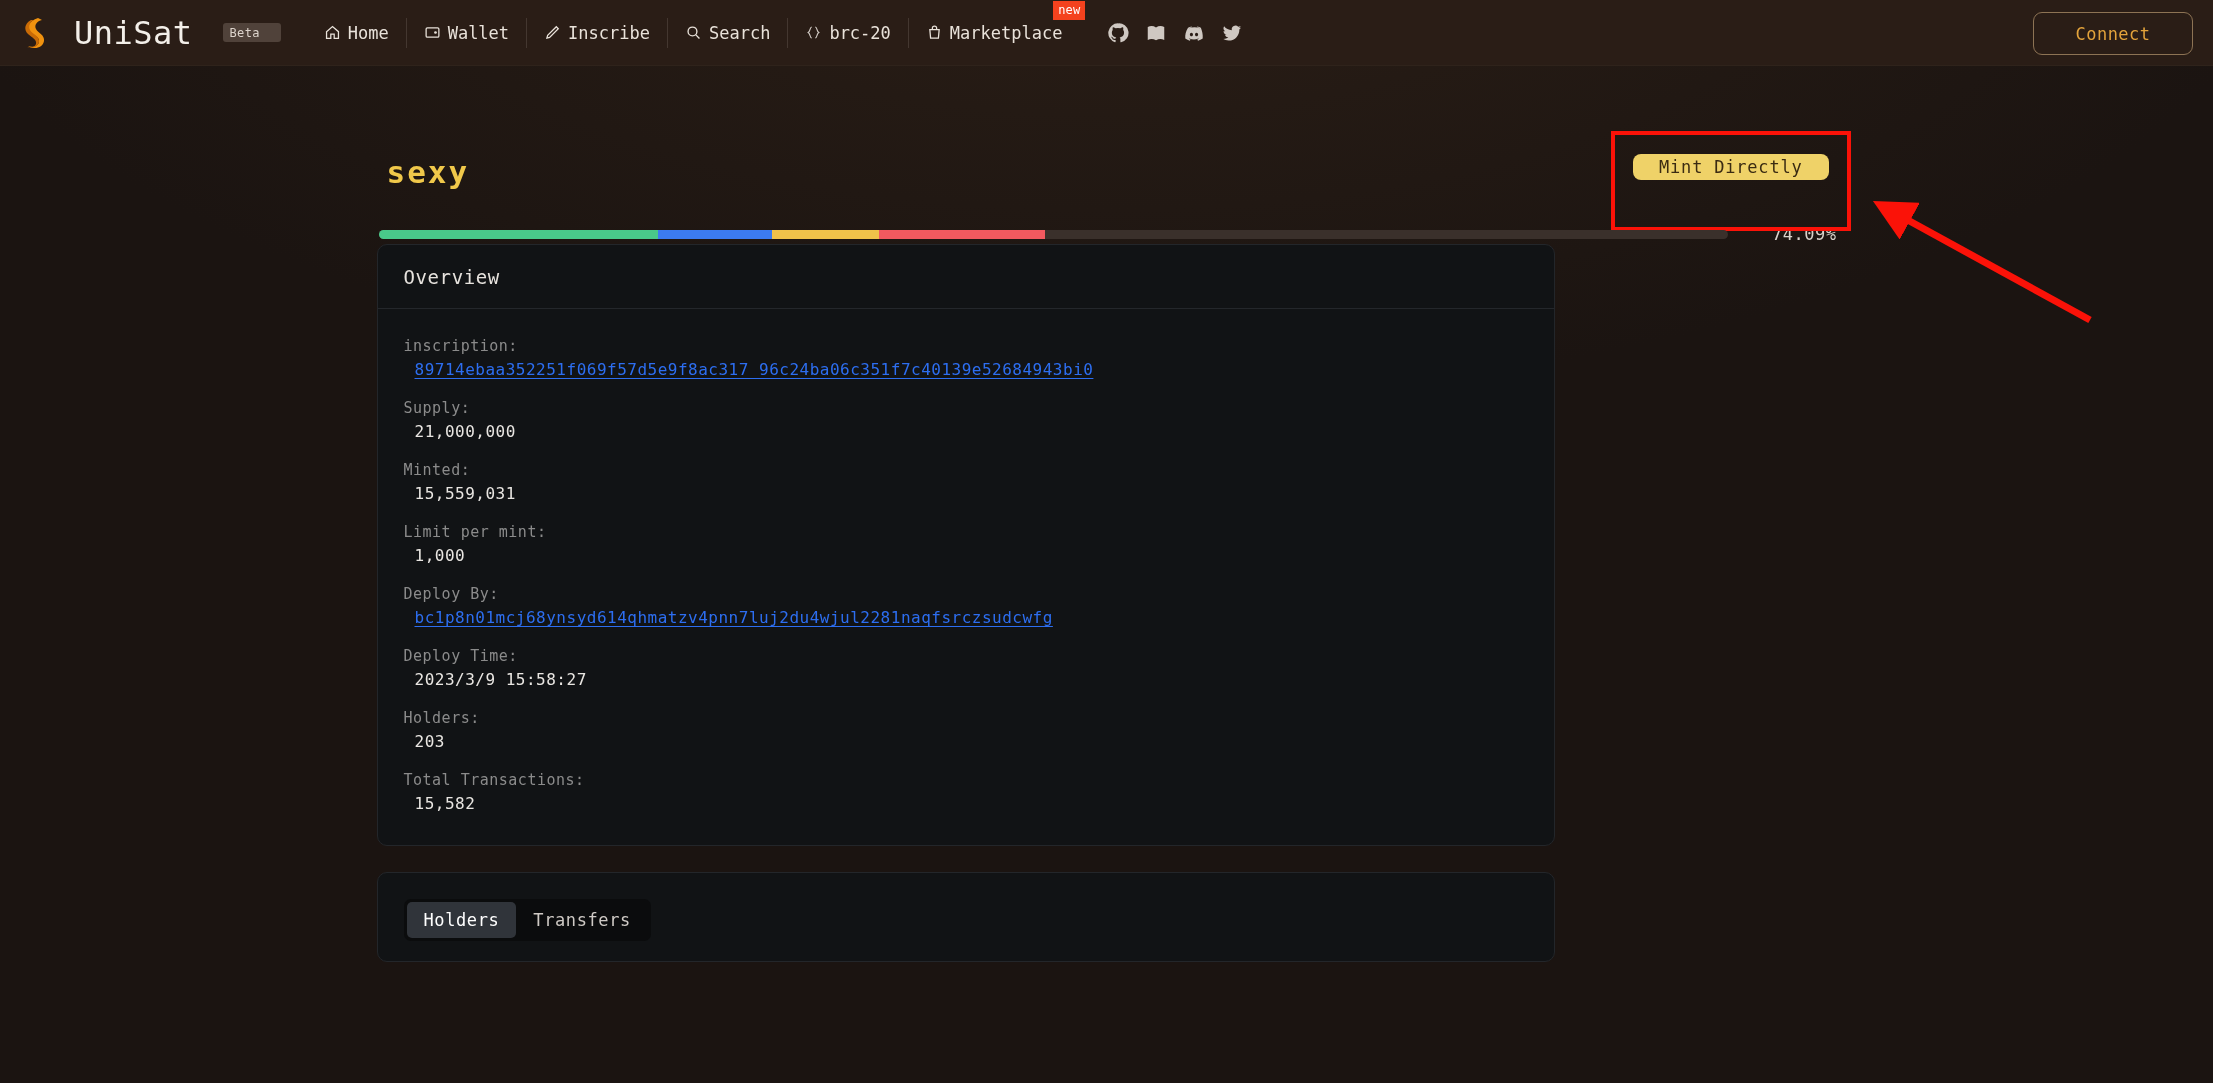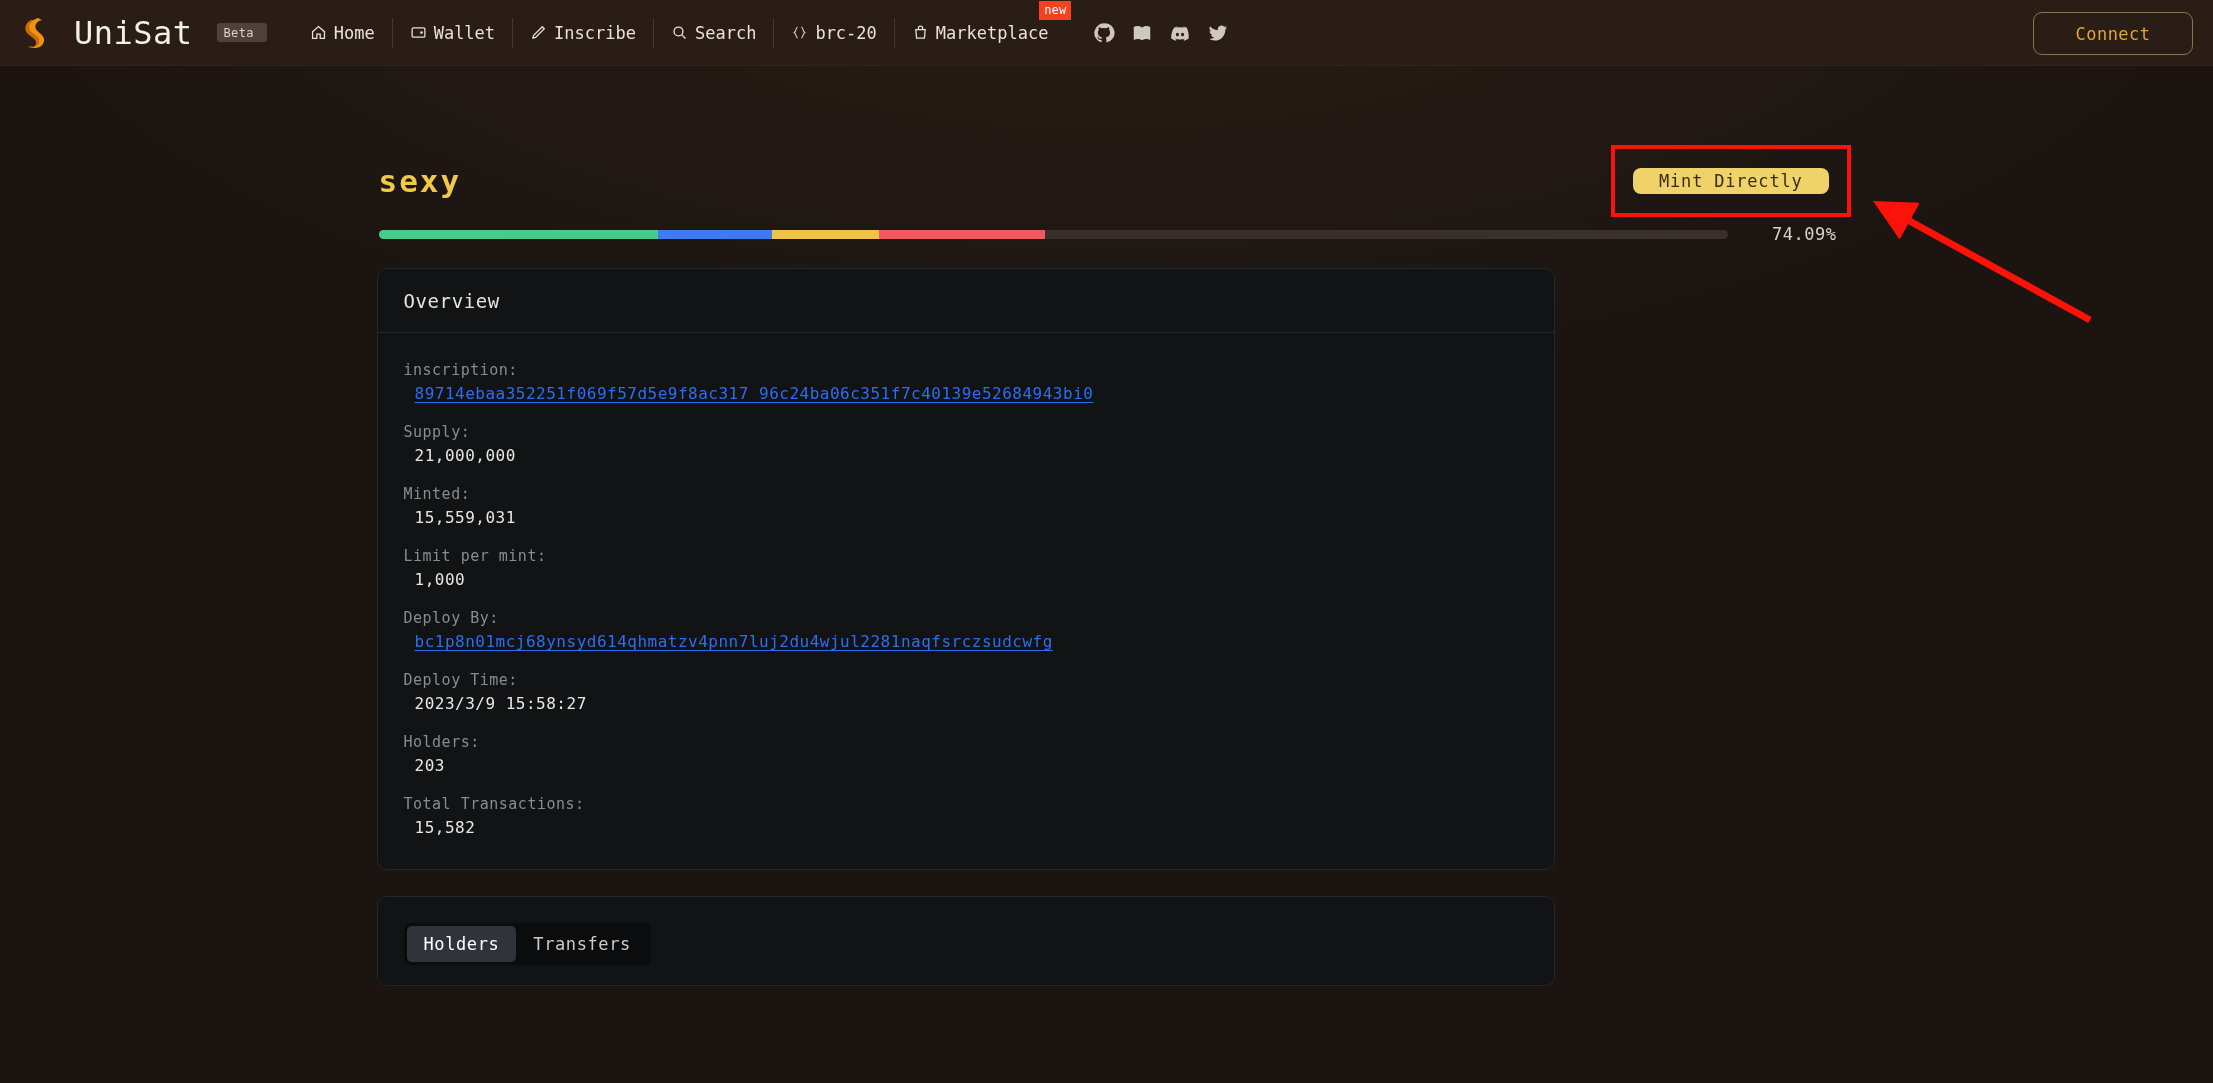--- a/index.html
+++ b/index.html
@@ -44,22 +44,23 @@
   .brand-name {
     font-size: 32px;
     letter-spacing: .5px;
     color: #f3efe9;
     font-family: "DejaVu Sans Mono", monospace;
   }
   .beta-badge {
     background: #50423a;
     color: #ddd4cc;
     font-size: 12px;
-    padding: 3px 13px 2px 7px;
+    padding: 3px 21px 2px 7px;
     border-radius: 3px;
+    margin-left: 6px;
     letter-spacing: .3px;
   }
 
   .nav-links { display: flex; align-items: center; height: 100%; }
   .nav-item {
     display: flex;
     align-items: center;
     gap: 7px;
     padding: 0 17px;
     height: 30px;
@@ -117,24 +118,24 @@
   
   .content {
     position: relative;
     width: 1460px;
     margin: 0 auto;
     padding-top: 88px;
   }
 
   .title-row {
     display: flex;
-    align-items: center;
     justify-content: space-between;
     height: 54px;
     padding-left: 2px;
+    margin-left: 8px;
   }
   .token-title {
     font-size: 31px;
     color: #f0c84a;
     letter-spacing: 2px;
     font-weight: bold;
     font-family: "DejaVu Sans Mono", monospace;
   }
 
   .mint-btn {
@@ -181,21 +182,20 @@
   .progress-pct {
     margin-left: 16px;
     color: #d9d2cb;
     font-size: 17px;
     letter-spacing: .5px;
     white-space: nowrap;
   }
 
   
   .card {
-    margin-top: 24px;
     background: #111315;
     border: 1px solid #23262a;
     border-radius: 10px;
     width: 1178px;
   }
   .card-head {
     padding: 21px 26px 20px 26px;
     border-bottom: 1px solid #24272b;
     color: #e7e3de;
     font-size: 19px;

